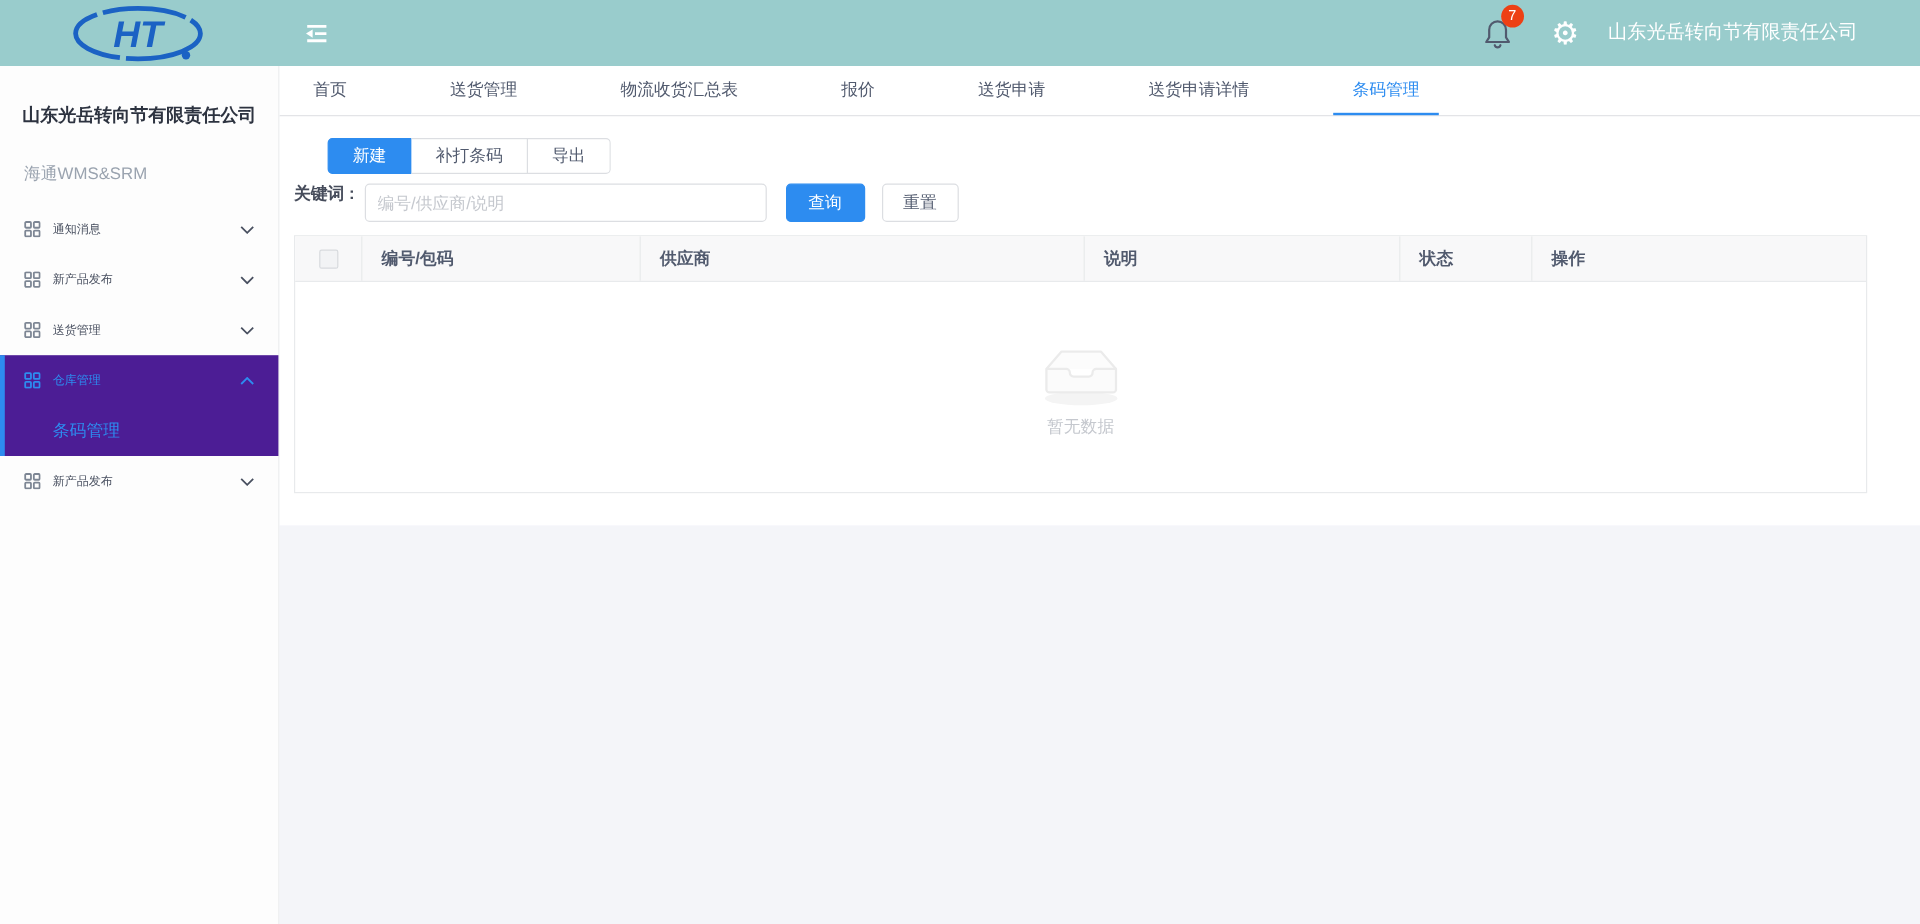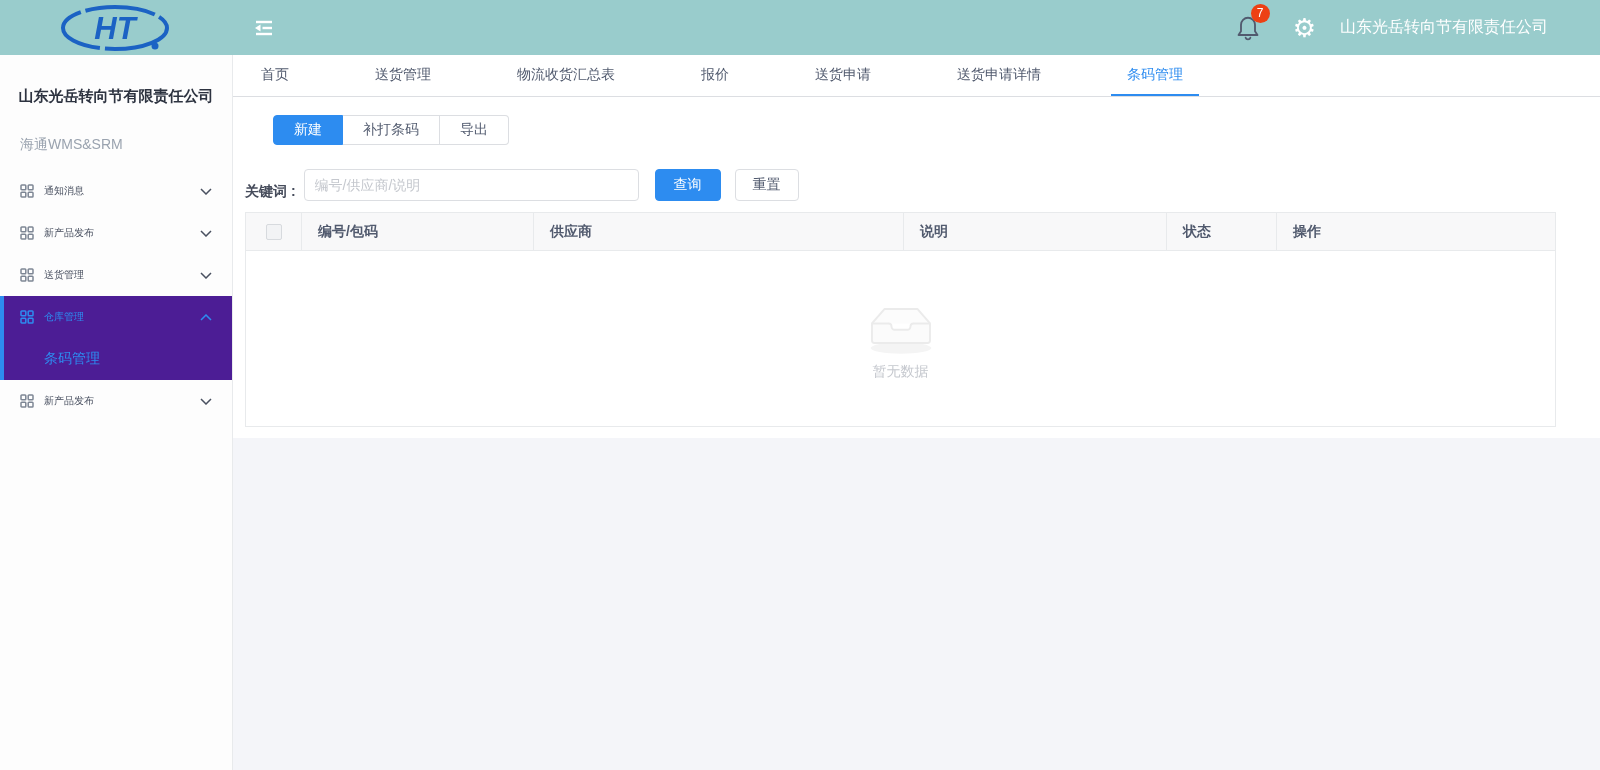--- a/index.html
+++ b/index.html
@@ -43,21 +43,21 @@
 
   .content { height:341px; background:#fff; padding:18px 44px 0 12px; flex-shrink:0; }
 
   .btn-group { display:inline-flex; }
   .btn { height:30px; padding:0 20px; font-size:14px; background:#fff; border:1px solid #dcdee2; color:#515a6e; cursor:pointer;
          border-left-width:0; display:flex; align-items:center; }
   .btn:first-child { border-left-width:1px; border-radius:4px 0 0 4px; }
   .btn:last-child { border-radius:0 4px 4px 0; }
   .btn.primary { background:#2d8cf0; border-color:#2d8cf0; color:#fff;margin-left:28px; }
 
-  .search-row { margin-top:24px; display:flex; align-items:flex-end; }
+  .search-row { margin-top:8px; display:flex; align-items:flex-start; }
   .kw-label { font-size:14px; font-weight:bold; color:#464c5b; margin-right:8px; }
   .search-input { width:335px; height:32px; border:1px solid #dcdee2; border-radius:4px; padding:0 10px; font-size:14px;
                   color:#515a6e; outline:none; font-family:inherit; }
   .search-input::placeholder { color:#c5c8ce; }
   .btn-query { margin-left:16px; width:66px; height:32px; background:#2d8cf0; border:1px solid #2d8cf0; border-radius:4px;
                color:#fff; font-size:14px; cursor:pointer; font-family:inherit; }
   .btn-reset { margin-left:14px; width:64px; height:32px; background:#fff; border:1px solid #dcdee2; border-radius:4px;
                color:#515a6e; font-size:14px; cursor:pointer; font-family:inherit; }
 
   .table-wrap { margin-top:11px; border:1px solid #e8eaec; }

